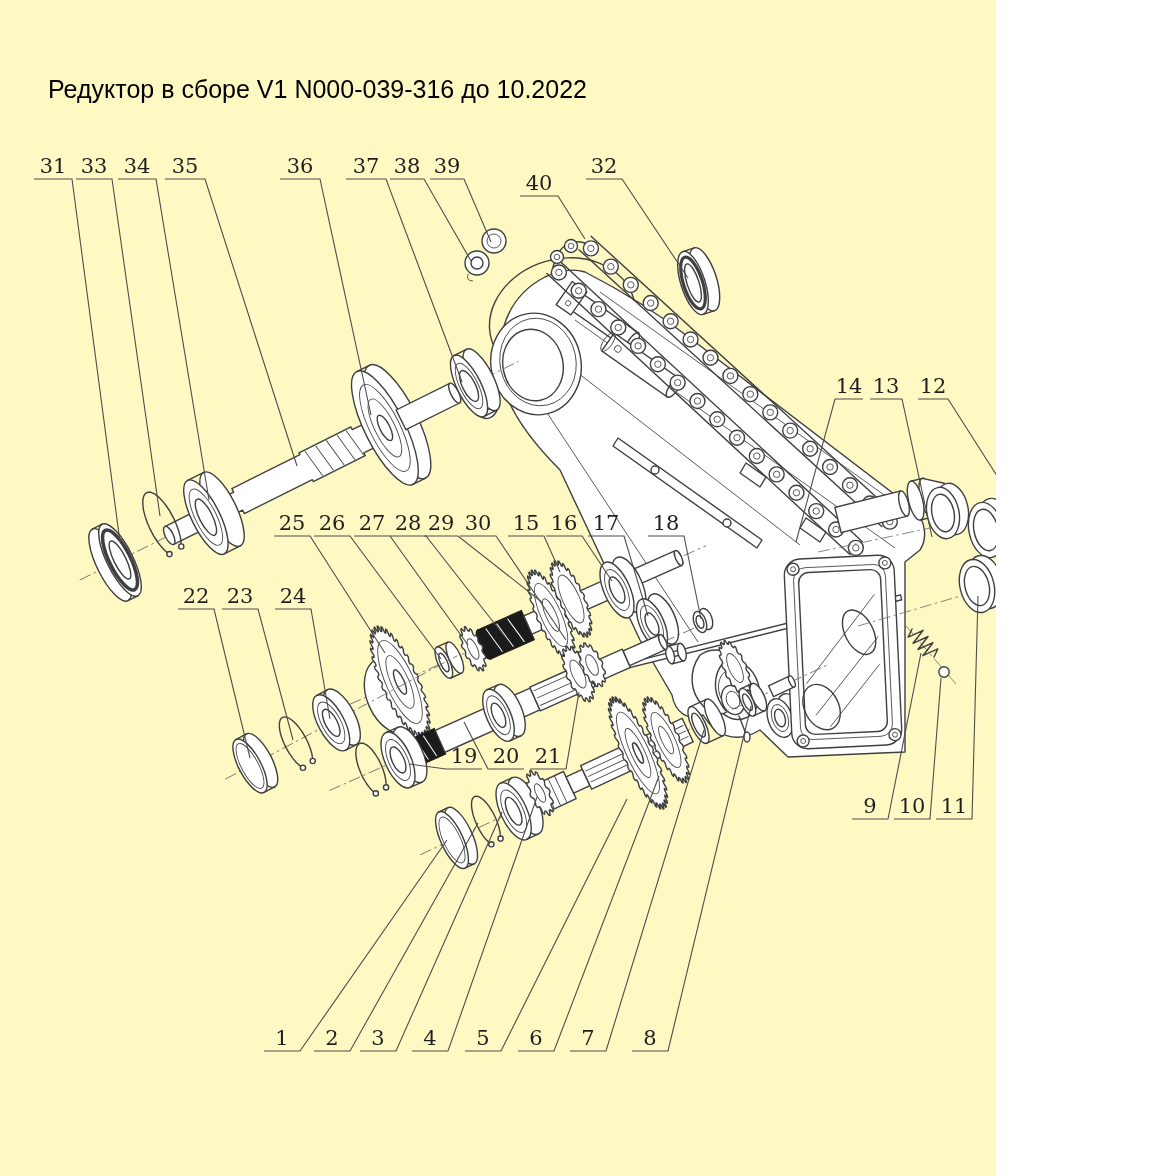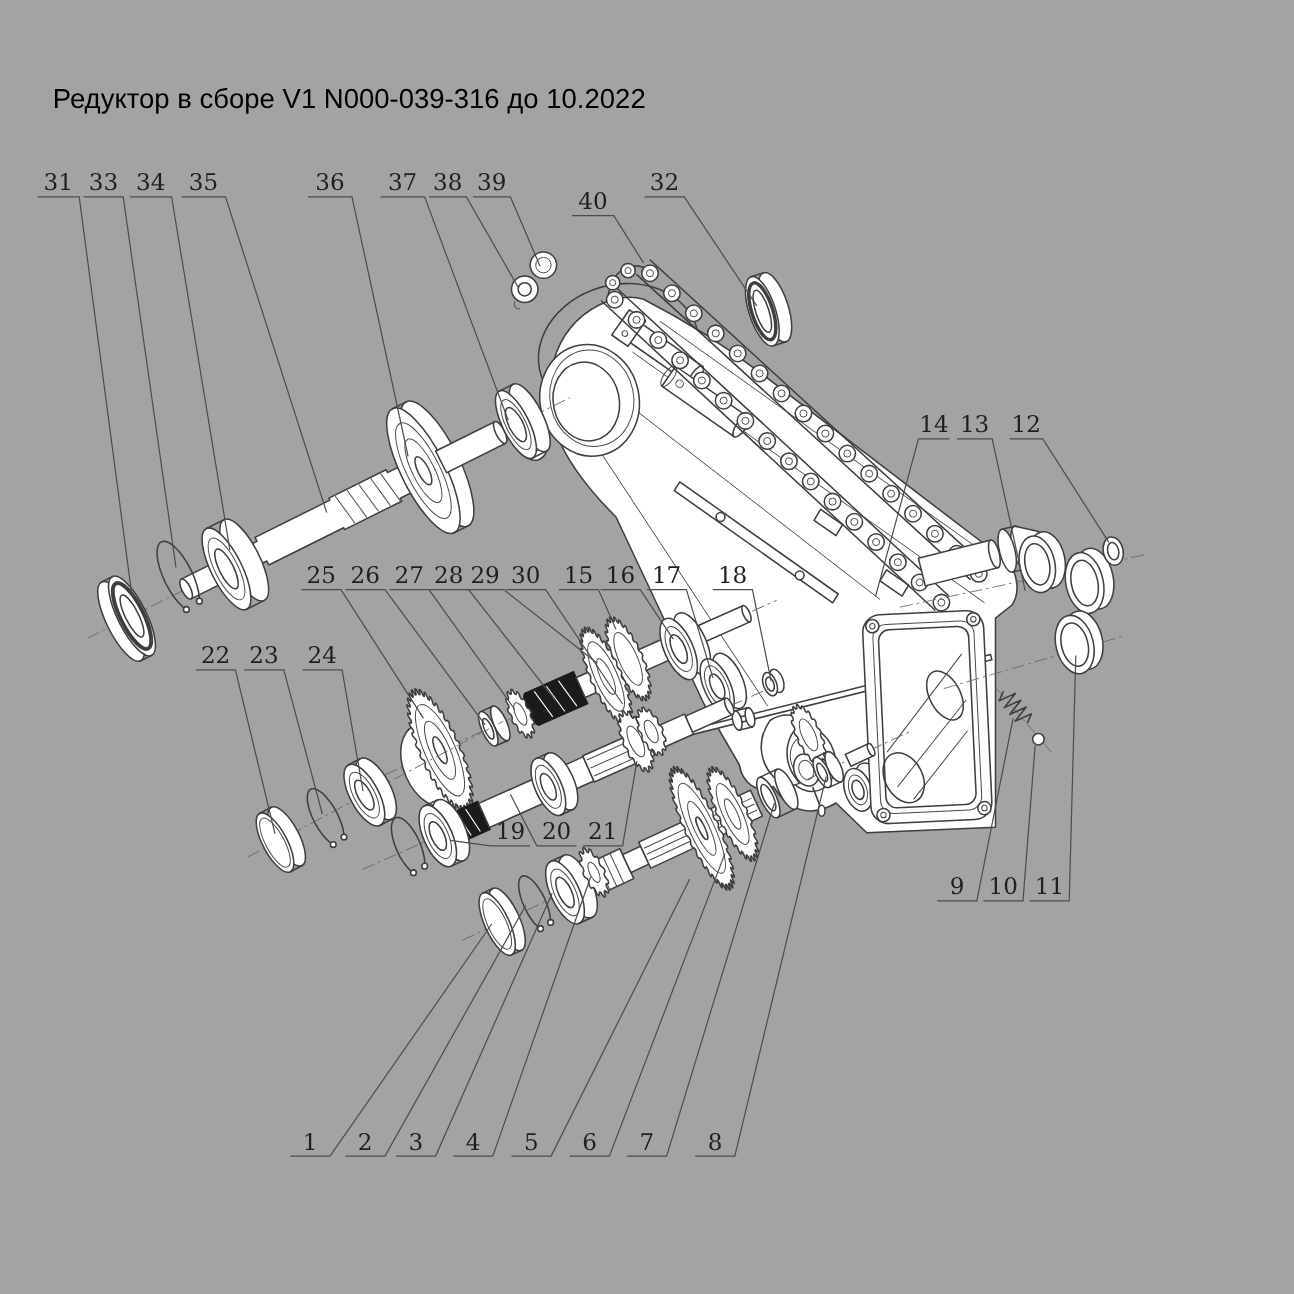--- a/index.html
+++ b/index.html
@@ -1,16 +1,16 @@
 <!DOCTYPE html>
 <html><head>
 <meta charset="utf-8">
 <style>
   html,body{margin:0;padding:0;background:#fff;}
-  .page{width:1176px;height:1176px;position:relative;background:#a3a3a3;overflow:hidden;}
+  .page{width:996px;height:1176px;position:relative;background:#fef9c3;overflow:hidden;}
   svg{display:block;}
   .ln{fill:none;stroke:#3f3f3f;stroke-width:1.4;stroke-linecap:round;stroke-linejoin:round;}
   .fw{fill:#fff;stroke:#3f3f3f;stroke-width:1.4;stroke-linecap:round;stroke-linejoin:round;}
   .thin{fill:none;stroke:#4a4a4a;stroke-width:0.9;}
   .dk{fill:#1b1b1b;stroke:#1b1b1b;stroke-width:1;}
   .wln{fill:none;stroke:#fff;stroke-width:1;}
   .cl{fill:none;stroke:#6a6a6a;stroke-width:0.8;stroke-dasharray:12 3.5 2.5 3.5;}
   .title{font-family:"Liberation Sans",sans-serif;font-size:25px;fill:#000;}
   .plbl{font-family:"DejaVu Serif",serif;font-size:21px;fill:#1f1f1f;}
   .leader{fill:none;stroke:#4d4d4d;stroke-width:1.1;}

